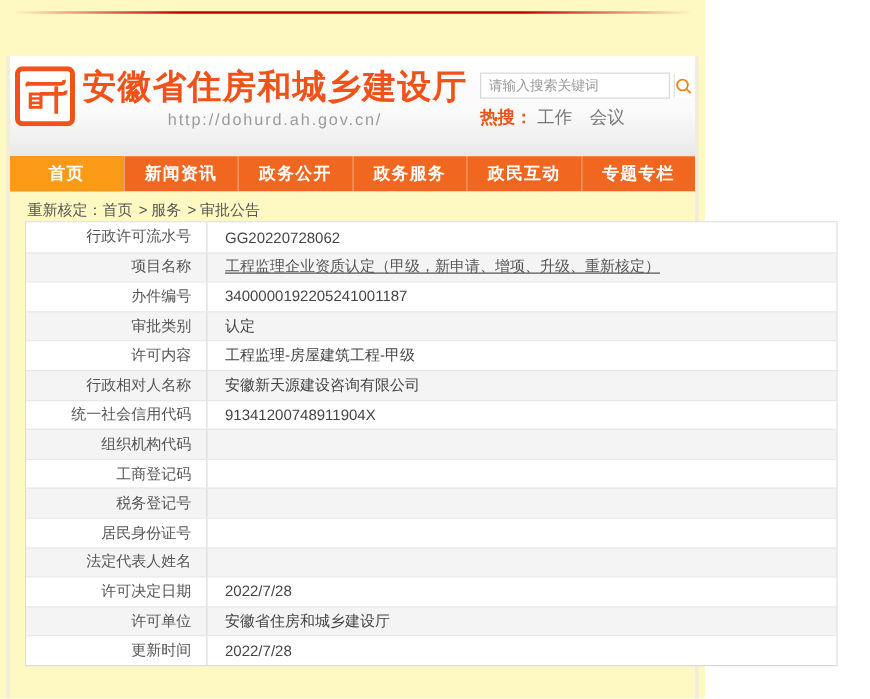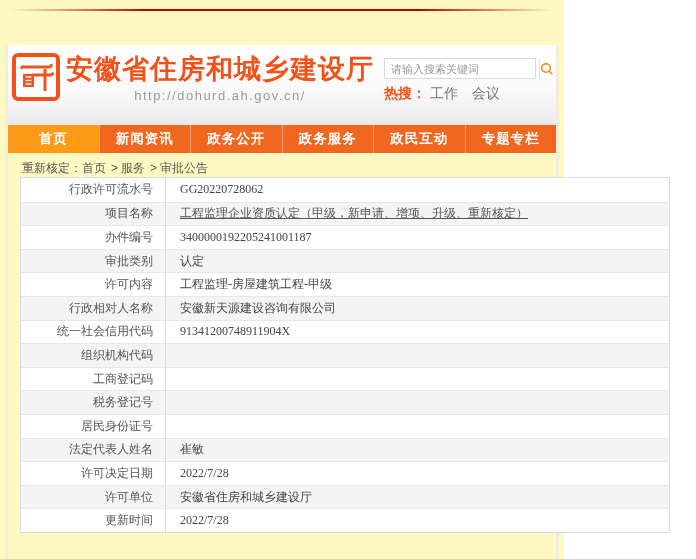--- a/index.html
+++ b/index.html
@@ -44,21 +44,21 @@
   .nav-tab:first-child { border-left:none; }
   .nav-tab.active { background:#fb9a16; border-left:none; }
 
   
   .breadcrumb { position:absolute; top:160px; left:22px; font-size:12px; color:#555; }
   .crumb-link { color:#555; cursor:pointer; }
   .crumb-sep { margin:0 3px 0 5px; color:#555; }
 
   
   .info-table { position:absolute; top:177px; left:20px; width:650px;
-    border:1px solid #dcdcdc; background:#fff;font-family:Liberation Serif, serif; }
+    border:1px solid #dcdcdc; background:#fff; }
   .row { display:flex; height:23.6px; align-items:stretch; background:#fff; }
   .row + .row { border-top:1px solid #e7e7e7; }
   .row:nth-of-type(even) { background:#f4f4f4; }
   .cell-label { width:145px; border-right:1px solid #dcdcdc; display:flex;
     align-items:center; justify-content:flex-end; padding-right:12px;
     font-size:12px; color:#555; }
   .cell-value { flex:1; display:flex; align-items:center; padding-left:14px;
     font-size:12px; color:#444; }
   .cell-value.link { text-decoration:underline; cursor:pointer; color:#555; }
 </style>
@@ -188,21 +188,20 @@
         <div class="cell-value"></div>
       </div>
 
       <div class="row">
         <div class="cell-label">居民身份证号</div>
         <div class="cell-value"></div>
       </div>
 
       <div class="row">
         <div class="cell-label">法定代表人姓名</div>
-        <div class="cell-value">崔敏</div>
       </div>
 
       <div class="row">
         <div class="cell-label">许可决定日期</div>
         <div class="cell-value">2022/7/28</div>
       </div>
 
       <div class="row">
         <div class="cell-label">许可单位</div>
         <div class="cell-value">安徽省住房和城乡建设厅</div>

